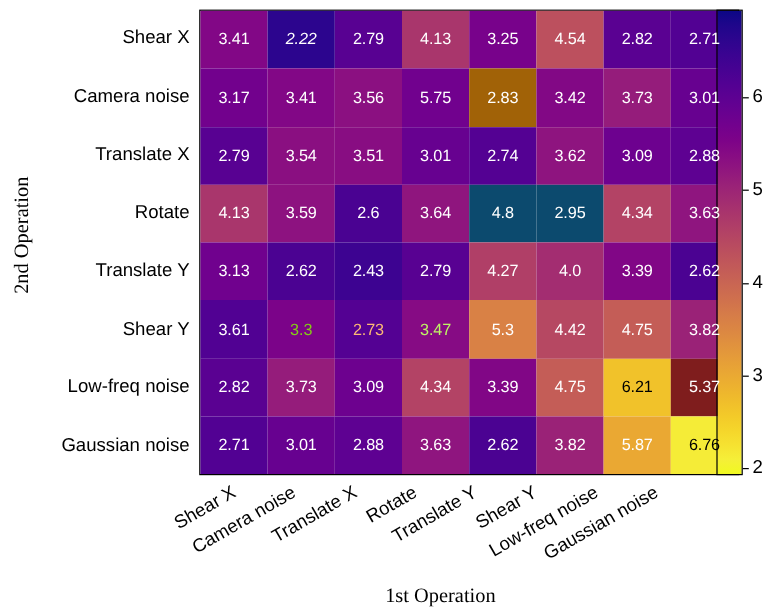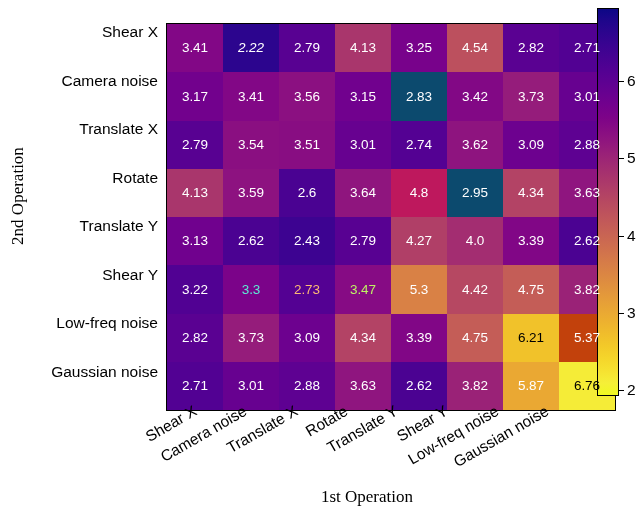--- a/index.html
+++ b/index.html
@@ -19,21 +19,21 @@
     position: absolute;
     left: 0; top: 0;
     width: 640px;
     height: 513px;
   }
 
   
   #plot-area {
     position: absolute;
     left: 166px;
-    top: 23px;
+    top: 8px;
     width: 450px;
     height: 388px;
     border: 1.6px solid #000000;
     box-sizing: border-box;
     padding-left: 22px;
   }
   #grid {
     position: absolute;
     left: 0; top: 0;
     width: 100%;
@@ -167,23 +167,23 @@
         <div class="cell" style="background: rgb(114, 1, 141);">
           <span class="val" style="color: rgb(255, 255, 255);">3.17</span>
         </div>
         <div class="cell" style="background: rgb(130, 7, 134);">
           <span class="val" style="color: rgb(255, 255, 255);">3.41</span>
         </div>
         <div class="cell" style="background: rgb(139, 16, 129);">
           <span class="val" style="color: rgb(255, 255, 255);">3.56</span>
         </div>
         <div class="cell" style="background: rgb(113, 1, 142);">
-          <span class="val" style="color: rgb(255, 255, 255);">3.15</span>
-        </div>
-        <div class="cell" style="background: #0c4a6e;">
+          <span class="val" style="color: rgb(255, 255, 255);">5.75</span>
+        </div>
+        <div class="cell" style="background: #a16207;">
           <span class="val" style="color: rgb(255, 255, 255);">2.83</span>
         </div>
         <div class="cell" style="background: rgb(130, 8, 133);">
           <span class="val" style="color: rgb(255, 255, 255);">3.42</span>
         </div>
         <div class="cell" style="background: rgb(149, 28, 123);">
           <span class="val" style="color: rgb(255, 255, 255);">3.73</span>
         </div>
         <div class="cell" style="background: rgb(103, 1, 144);">
           <span class="val" style="color: rgb(255, 255, 255);">3.01</span>
@@ -217,21 +217,21 @@
         </div>
         <div class="cell" style="background: rgb(141, 18, 128);">
           <span class="val" style="color: rgb(255, 255, 255);">3.59</span>
         </div>
         <div class="cell" style="background: rgb(74, 2, 146);">
           <span class="val" style="color: rgb(255, 255, 255);">2.6</span>
         </div>
         <div class="cell" style="background: rgb(143, 21, 126);">
           <span class="val" style="color: rgb(255, 255, 255);">3.64</span>
         </div>
-        <div class="cell" style="background: #be185d;">
+        <div class="cell" style="background: #0c4a6e;">
           <span class="val" style="color: rgb(255, 255, 255);">4.8</span>
         </div>
         <div class="cell" style="background: #0c4a6e;">
           <span class="val" style="color: rgb(255, 255, 255);">2.95</span>
         </div>
         <div class="cell" style="background: rgb(179, 67, 101);">
           <span class="val" style="color: rgb(255, 255, 255);">4.34</span>
         </div>
         <div class="cell" style="background: rgb(143, 21, 127);">
           <span class="val" style="color: rgb(255, 255, 255);">3.63</span>
@@ -254,24 +254,24 @@
         <div class="cell" style="background: rgb(163, 45, 113);">
           <span class="val" style="color: rgb(255, 255, 255);">4.0</span>
         </div>
         <div class="cell" style="background: rgb(129, 6, 134);">
           <span class="val" style="color: rgb(255, 255, 255);">3.39</span>
         </div>
         <div class="cell" style="background: rgb(75, 2, 146);">
           <span class="val" style="color: rgb(255, 255, 255);">2.62</span>
         </div>
         <div class="cell" style="background: rgb(81, 1, 147);">
-          <span class="val" style="color: rgb(255, 255, 255);">3.22</span>
+          <span class="val" style="color: rgb(255, 255, 255);">3.61</span>
         </div>
         <div class="cell" style="background: rgb(123, 3, 137);">
-          <span class="val" style="color: #5eead4;">3.3</span>
+          <span class="val" style="color: #84cc16;">3.3</span>
         </div>
         <div class="cell" style="background: rgb(84, 1, 147);">
           <span class="val" style="color: #fdba74;">2.73</span>
         </div>
         <div class="cell" style="background: rgb(134, 11, 132);">
           <span class="val" style="color: #bef264;">3.47</span>
         </div>
         <div class="cell" style="background: rgb(217, 129, 69);">
           <span class="val" style="color: rgb(255, 255, 255);">5.3</span>
         </div>
@@ -298,21 +298,21 @@
         </div>
         <div class="cell" style="background: rgb(129, 6, 134);">
           <span class="val" style="color: rgb(255, 255, 255);">3.39</span>
         </div>
         <div class="cell" style="background: rgb(196, 93, 87);">
           <span class="val" style="color: rgb(255, 255, 255);">4.75</span>
         </div>
         <div class="cell" style="background: rgb(241, 194, 42);">
           <span class="val" style="color: rgb(0, 0, 0);">6.21</span>
         </div>
-        <div class="cell" style="background: #c2410c;">
+        <div class="cell" style="background: #7f1d1d;">
           <span class="val" style="color: rgb(255, 255, 255);">5.37</span>
         </div>
         <div class="cell" style="background: rgb(82, 1, 147);">
           <span class="val" style="color: rgb(255, 255, 255);">2.71</span>
         </div>
         <div class="cell" style="background: rgb(103, 1, 144);">
           <span class="val" style="color: rgb(255, 255, 255);">3.01</span>
         </div>
         <div class="cell" style="background: rgb(94, 1, 146);">
           <span class="val" style="color: rgb(255, 255, 255);">2.88</span>

